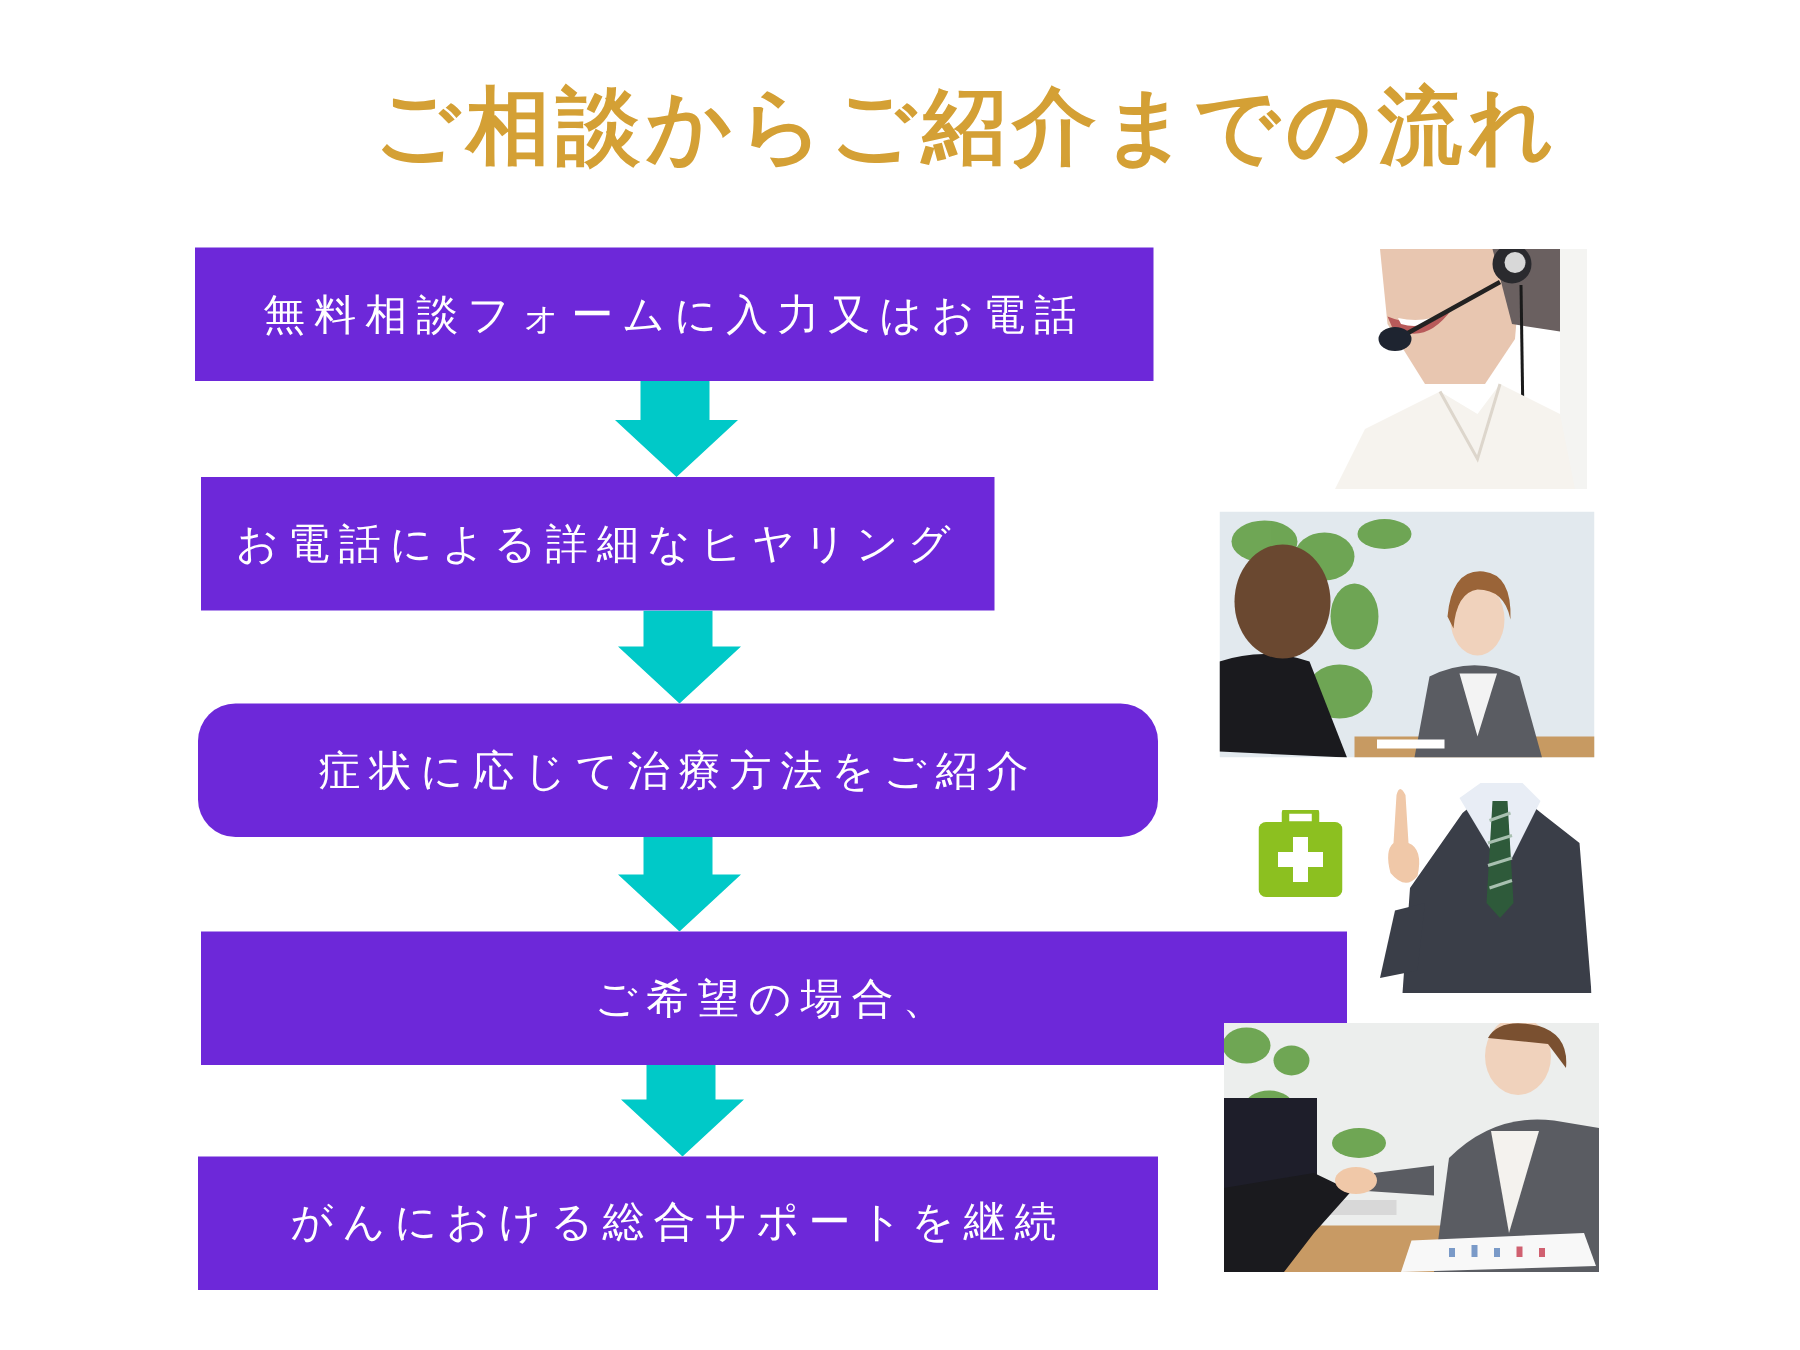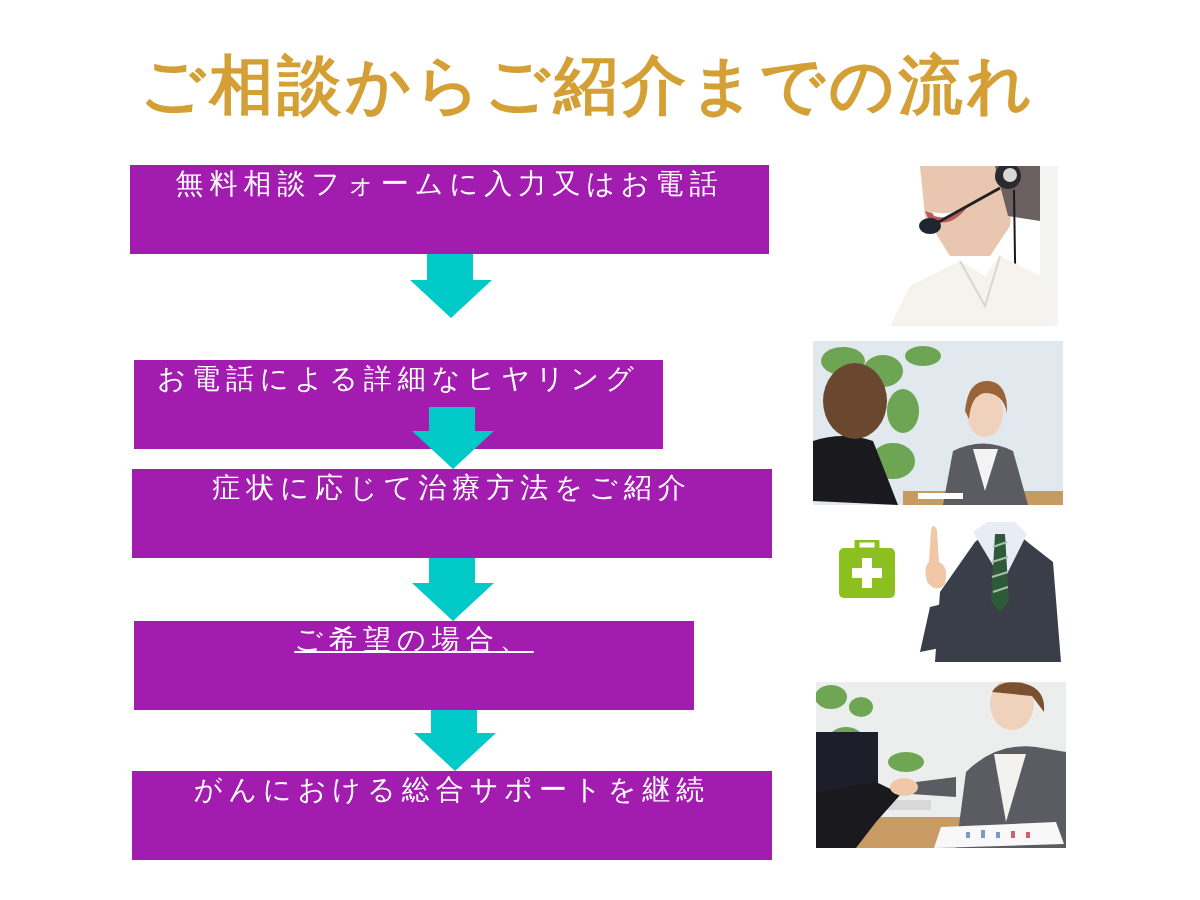--- a/index.html
+++ b/index.html
@@ -1,53 +1,53 @@
 <!DOCTYPE html>
 <html><head>
   <meta charset="utf-8">
   <style>
     html, body { margin:0; padding:0; }
     body { width:1200px; height:900px; background:#ffffff; position:relative; overflow:hidden;
       font-family: "DejaVu Sans", "Liberation Sans", sans-serif; }
     .title { position:absolute; left:140px; top:40px; width:900px; height:90px;
-      font-family: Liberation Sans, sans-serif; font-weight:bold;
-      font-size:64px; line-height:90px; color:#d4a035; letter-spacing:4px; white-space:nowrap; }
-    .box { position:absolute; background:#a21caf; color:#ffffff; display:flex; flex-direction:column;
-      align-items:center; justify-content:flex-start; text-align:center; font-size:28px;
+      font-family: Liberation Serif, serif; font-weight:bold;
+      font-size:56px; line-height:90px; color:#d4a035; letter-spacing:4px; white-space:nowrap;text-align:right; }
+    .box { position:absolute; background:#6d28d9; color:#ffffff; display:flex; flex-direction:column;
+      align-items:center; justify-content:center; text-align:center; font-size:28px;
       letter-spacing:6px; line-height:38px; }
     .arrow { position:absolute; }
     .photo { position:absolute; overflow:hidden; }
   </style>
 </head>
 <body>
 
 <div class="title">ご相談からご紹介までの流れ</div>
 
 <div class="box" style="left:130px;top:165px;width:639px;height:89px;">
   <div>無料相談フォームに入力又はお電話</div>
 </div>
 <svg class="arrow" style="left:410px;top:254px;" width="82" height="64" viewBox="0 0 82 64">
   <polygon points="17,0 63,0 63,26 82,26 41,64 0,26 17,26" fill="#00c9c8"></polygon>
 </svg>
 
-<div class="box" style="left:134px;top:318px;width:529px;height:89px;margin-top:42px;">
+<div class="box" style="left:134px;top:318px;width:529px;height:89px;">
   <div>お電話による詳細なヒヤリング</div>
 </div>
 <svg class="arrow" style="left:412px;top:407px;" width="82" height="62" viewBox="0 0 82 62">
   <polygon points="17,0 63,0 63,24 82,24 41,62 0,24 17,24" fill="#00c9c8"></polygon>
 </svg>
 
-<div class="box" style="left:132px;top:469px;width:640px;height:89px;">
+<div class="box" style="left:132px;top:469px;width:640px;height:89px;border-radius:25px;">
   <div>症状に応じて治療方法をご紹介</div>
 </div>
 <svg class="arrow" style="left:412px;top:558px;" width="82" height="63" viewBox="0 0 82 63">
   <polygon points="17,0 63,0 63,25 82,25 41,63 0,25 17,25" fill="#00c9c8"></polygon>
 </svg>
 
-<div class="box" style="left:134px;top:621px;width:560px;height:89px;text-decoration:underline;">
+<div class="box" style="left:134px;top:621px;width:764px;height:89px;">
   <div>ご希望の場合、</div>
 </div>
 <svg class="arrow" style="left:414px;top:710px;" width="82" height="61" viewBox="0 0 82 61">
   <polygon points="17,0 63,0 63,23 82,23 41,61 0,23 17,23" fill="#00c9c8"></polygon>
 </svg>
 
 <div class="box" style="left:132px;top:771px;width:640px;height:89px;font-family:Liberation Serif, serif;">
   <div>がんにおける総合サポートを継続</div>
 </div>
 

